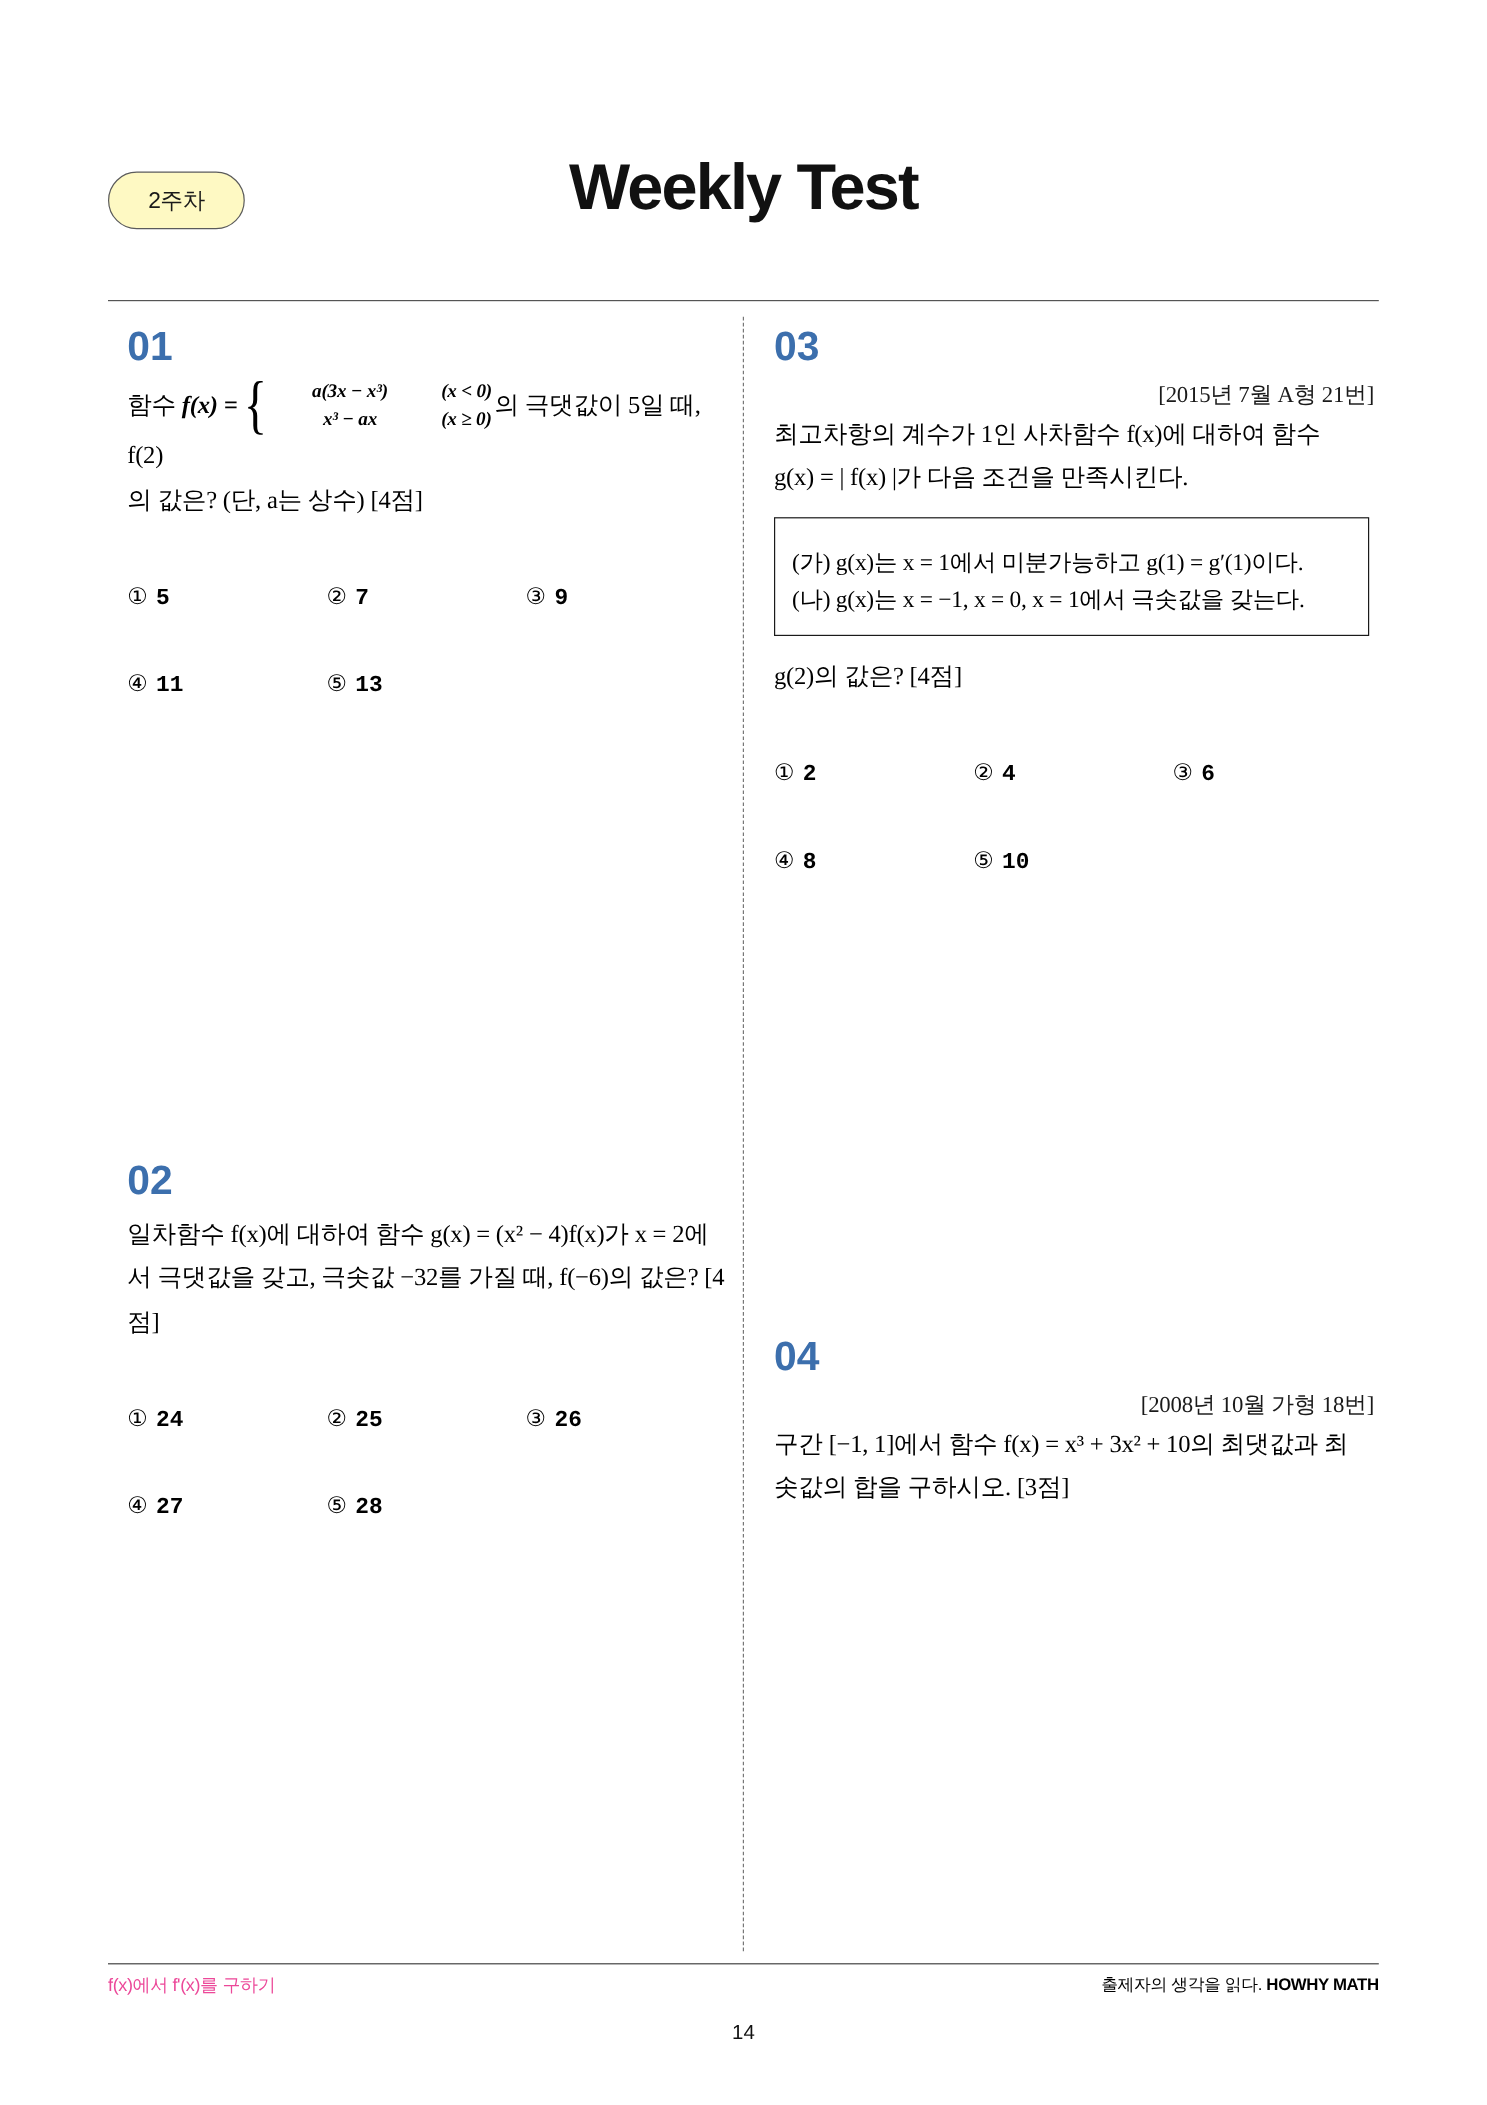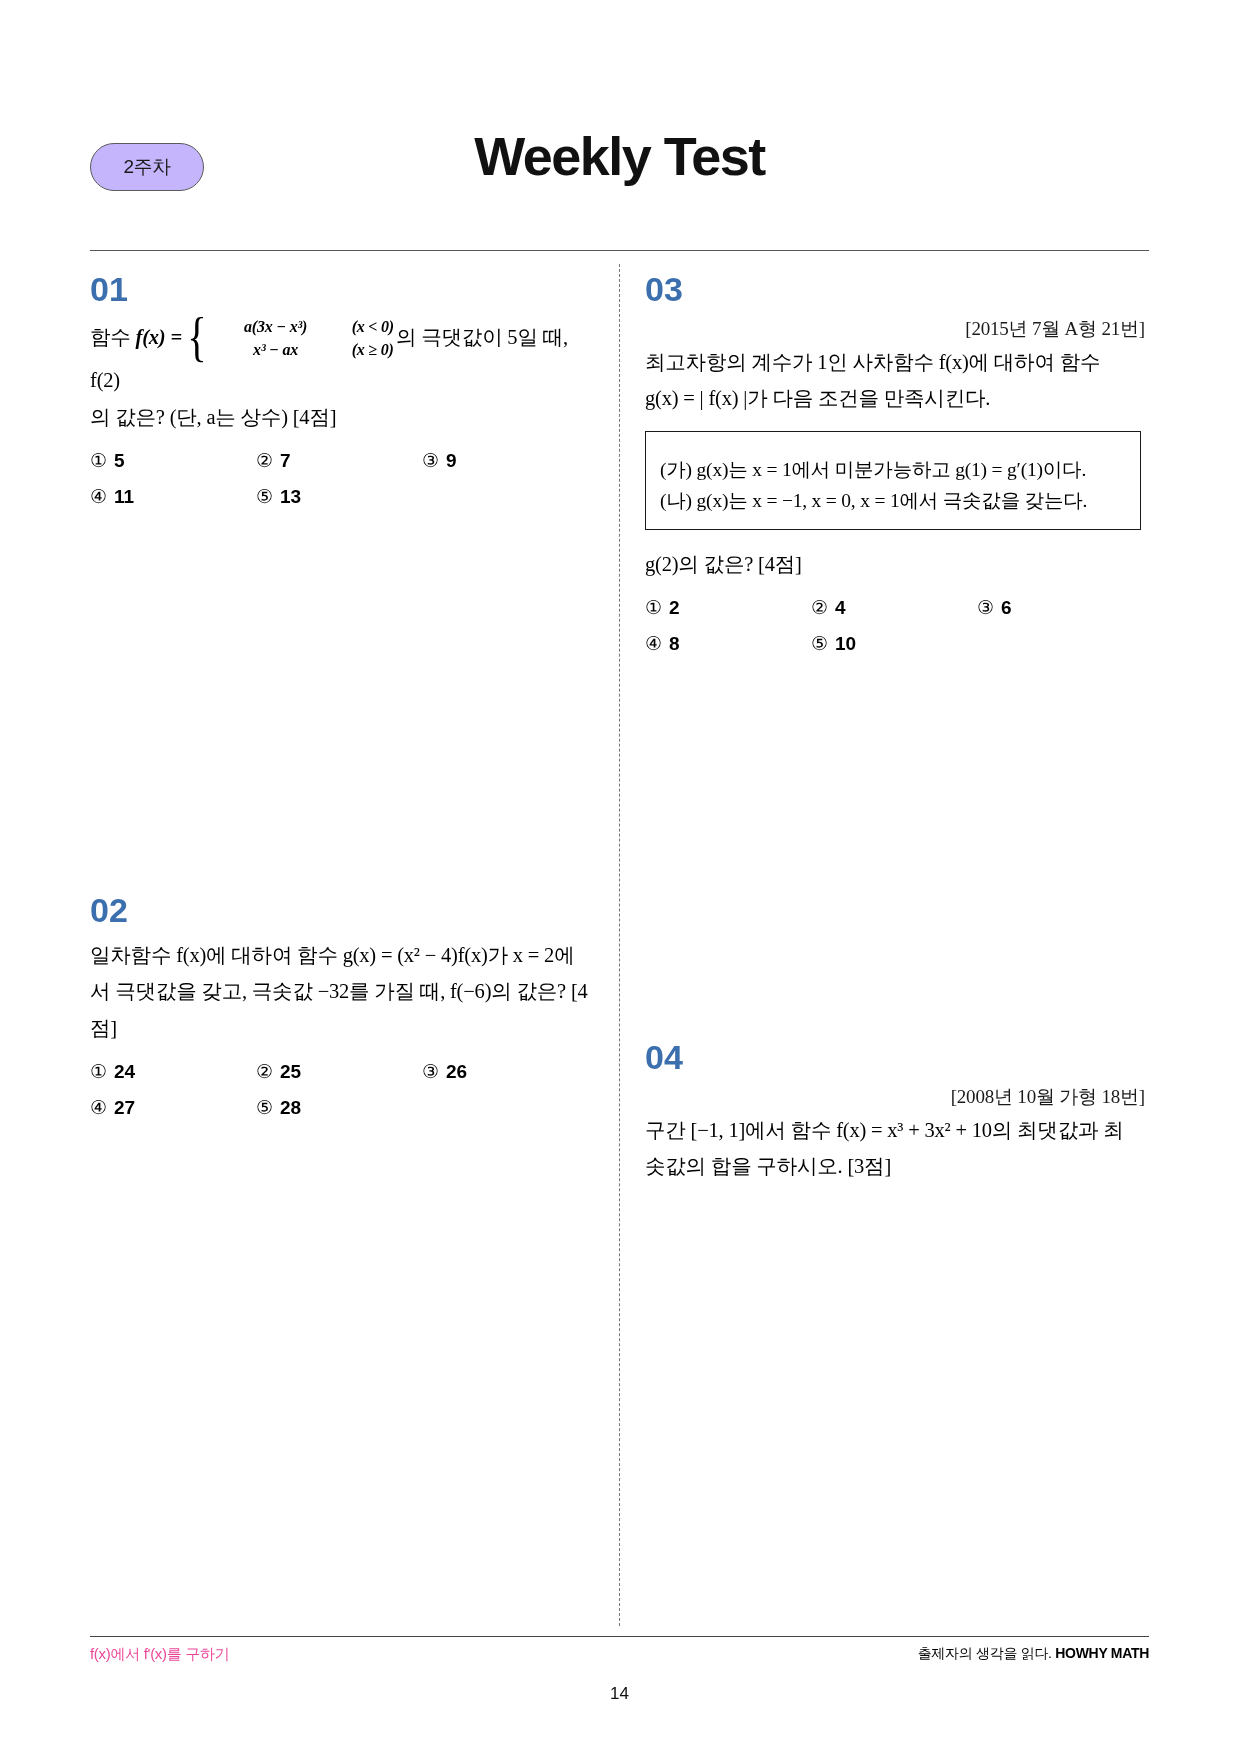--- a/index.html
+++ b/index.html
@@ -37,21 +37,21 @@
     width: 114px;
     height: 48px;
     border: 1.4px solid #5b5b5b;
     border-radius: 26px;
     display: flex;
     align-items: center;
     justify-content: center;
     font-size: 19px;
     font-family: "Liberation Sans", sans-serif;
     color: #1a1a1a;
-    background: #c4b5fd;
+    background: #fef9c3;
     letter-spacing: -0.5px;
   }
   .main-title {
     position: absolute;
     left: 0;
     top: 0;
     width: 1059px;
     text-align: center;
     font-size: 54px;
     font-weight: bold;
@@ -85,21 +85,21 @@
     height: 0;
     border-top: 1.1px solid #444444;
   }
 
   
   .col {
     position: absolute;
     top: 272px;
     width: 500px;
   }
-  .col-left  { left: 90px; }
+  .col-left  { left: 106px; }
   .col-right { left: 645px; }
 
   .problem { position: relative; }
 
   .prob-num {
     font-size: 34px;
     font-weight: bold;
     color: #3c6fad;
     font-family: "Liberation Sans", sans-serif;
     letter-spacing: 0px;
@@ -191,22 +191,23 @@
     font-family: "Liberation Serif", serif;
   }
   .choice-row {
     display: flex;
     margin-bottom: 13px;
   }
   .choice {
     width: 166px;
     font-size: 19px;
     font-weight: bold;
-    font-family: Liberation Sans, sans-serif;
+    font-family: Liberation Mono, monospace;
     white-space: nowrap;
+    margin-top: 36px;
   }
   .choice .marker {
     font-weight: normal;
     margin-right: 7px;
     font-size: 19px;
   }
 
   .spacer-block { width: 100%; }
 
   

